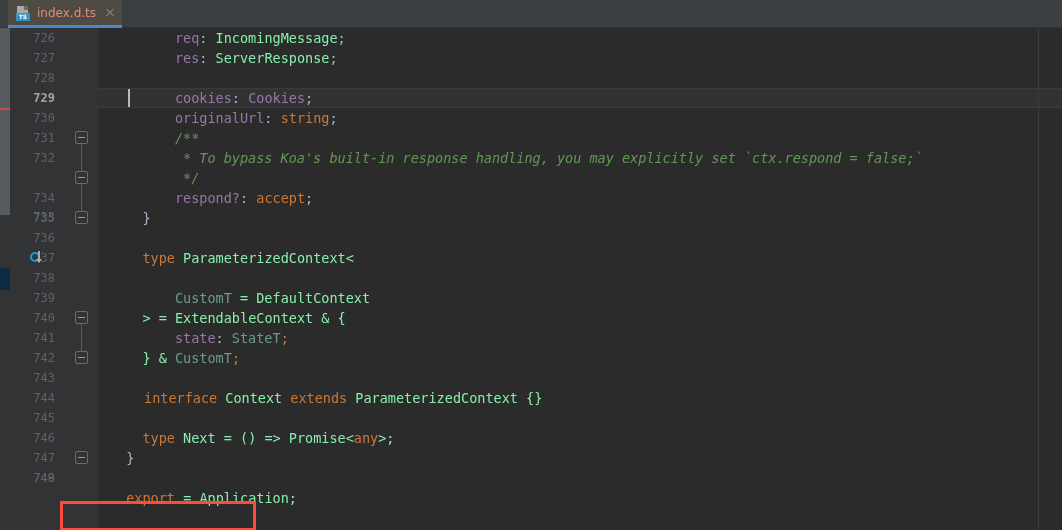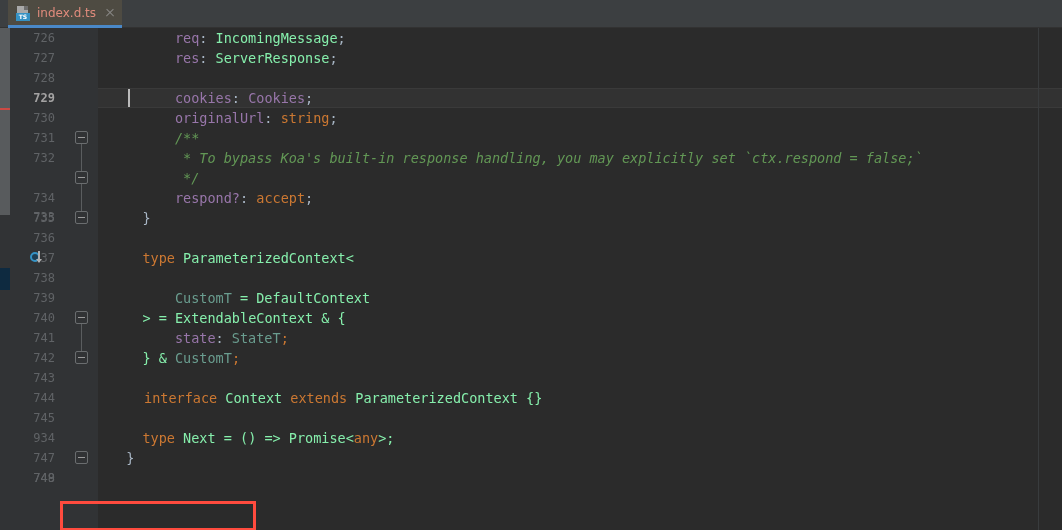--- a/index.html
+++ b/index.html
@@ -288,21 +288,21 @@
       <div class="lnum" style="top: 200px;">736</div>
       <div class="lnum" style="top: 220px;">737</div>
       <div class="lnum" style="top: 240px;">738</div>
       <div class="lnum" style="top: 260px;">739</div>
       <div class="lnum" style="top: 280px;">740</div>
       <div class="lnum" style="top: 300px;">741</div>
       <div class="lnum" style="top: 320px;">742</div>
       <div class="lnum" style="top: 340px;">743</div>
       <div class="lnum" style="top: 360px;">744</div>
       <div class="lnum" style="top: 380px;">745</div>
-      <div class="lnum" style="top: 400px;">934</div>
+      <div class="lnum" style="top: 400px;">746</div>
       <div class="lnum" style="top: 420px;">747</div>
       <div class="lnum" style="top: 440px;">748</div>
       <div class="lnum" style="top: 440px;">749</div>
     </div>
 
   <div id="markers">
       <div class="fold-line" style="top: 110px; height: 80px;"></div>
       <div class="fold-line" style="top: 290px; height: 40px;"></div>
       <div class="fold-line" style="top: 430px; height: 1px;"></div>
       <div class="fold-mark" style="top: 103px;"></div>
@@ -335,16 +335,17 @@
       <div class="cline" style="top: 260px; left: 76.96px;"><span class="gen">CustomT</span><span class="typ"> = DefaultContext</span></div>
       <div class="cline" style="top: 280px; left: 44.48px;"><span class="typ">&gt; = ExtendableContext &amp; {</span></div>
       <div class="cline" style="top: 300px; left: 76.96px;"><span class="prop">state</span><span class="punc">: </span><span class="gen">StateT</span><span class="kw">;</span></div>
       <div class="cline" style="top: 320px; left: 44.48px;"><span class="typ">} &amp; </span><span class="gen">CustomT</span><span class="kw">;</span></div>
       <div class="cline" style="top: 340px; left: 12px;"></div>
       <div class="cline" style="top: 360px; left: 46px;"><span class="kw">interface</span><span class="typ"> Context </span><span class="kw">extends</span><span class="typ"> ParameterizedContext {}</span></div>
       <div class="cline" style="top: 380px; left: 12px;"></div>
       <div class="cline" style="top: 400px; left: 44.48px;"><span class="kw">type</span><span class="typ"> Next = () =&gt; Promise&lt;</span><span class="kw">any</span><span class="typ">&gt;;</span></div>
       <div class="cline" style="top: 420px; left: 28.24px;"><span class="punc">}</span></div>
       <div class="cline" style="top: 440px; left: 12px;"></div>
+      <div class="cline" style="top: 460px; left: 28.24px;"><span class="kw">export</span><span class="typ"> = Application;</span></div>
     </div>
 
   <div id="redbox" style="top: 473px; border-color: rgb(255, 75, 62);"></div>
 </div>
 
 </body></html>

